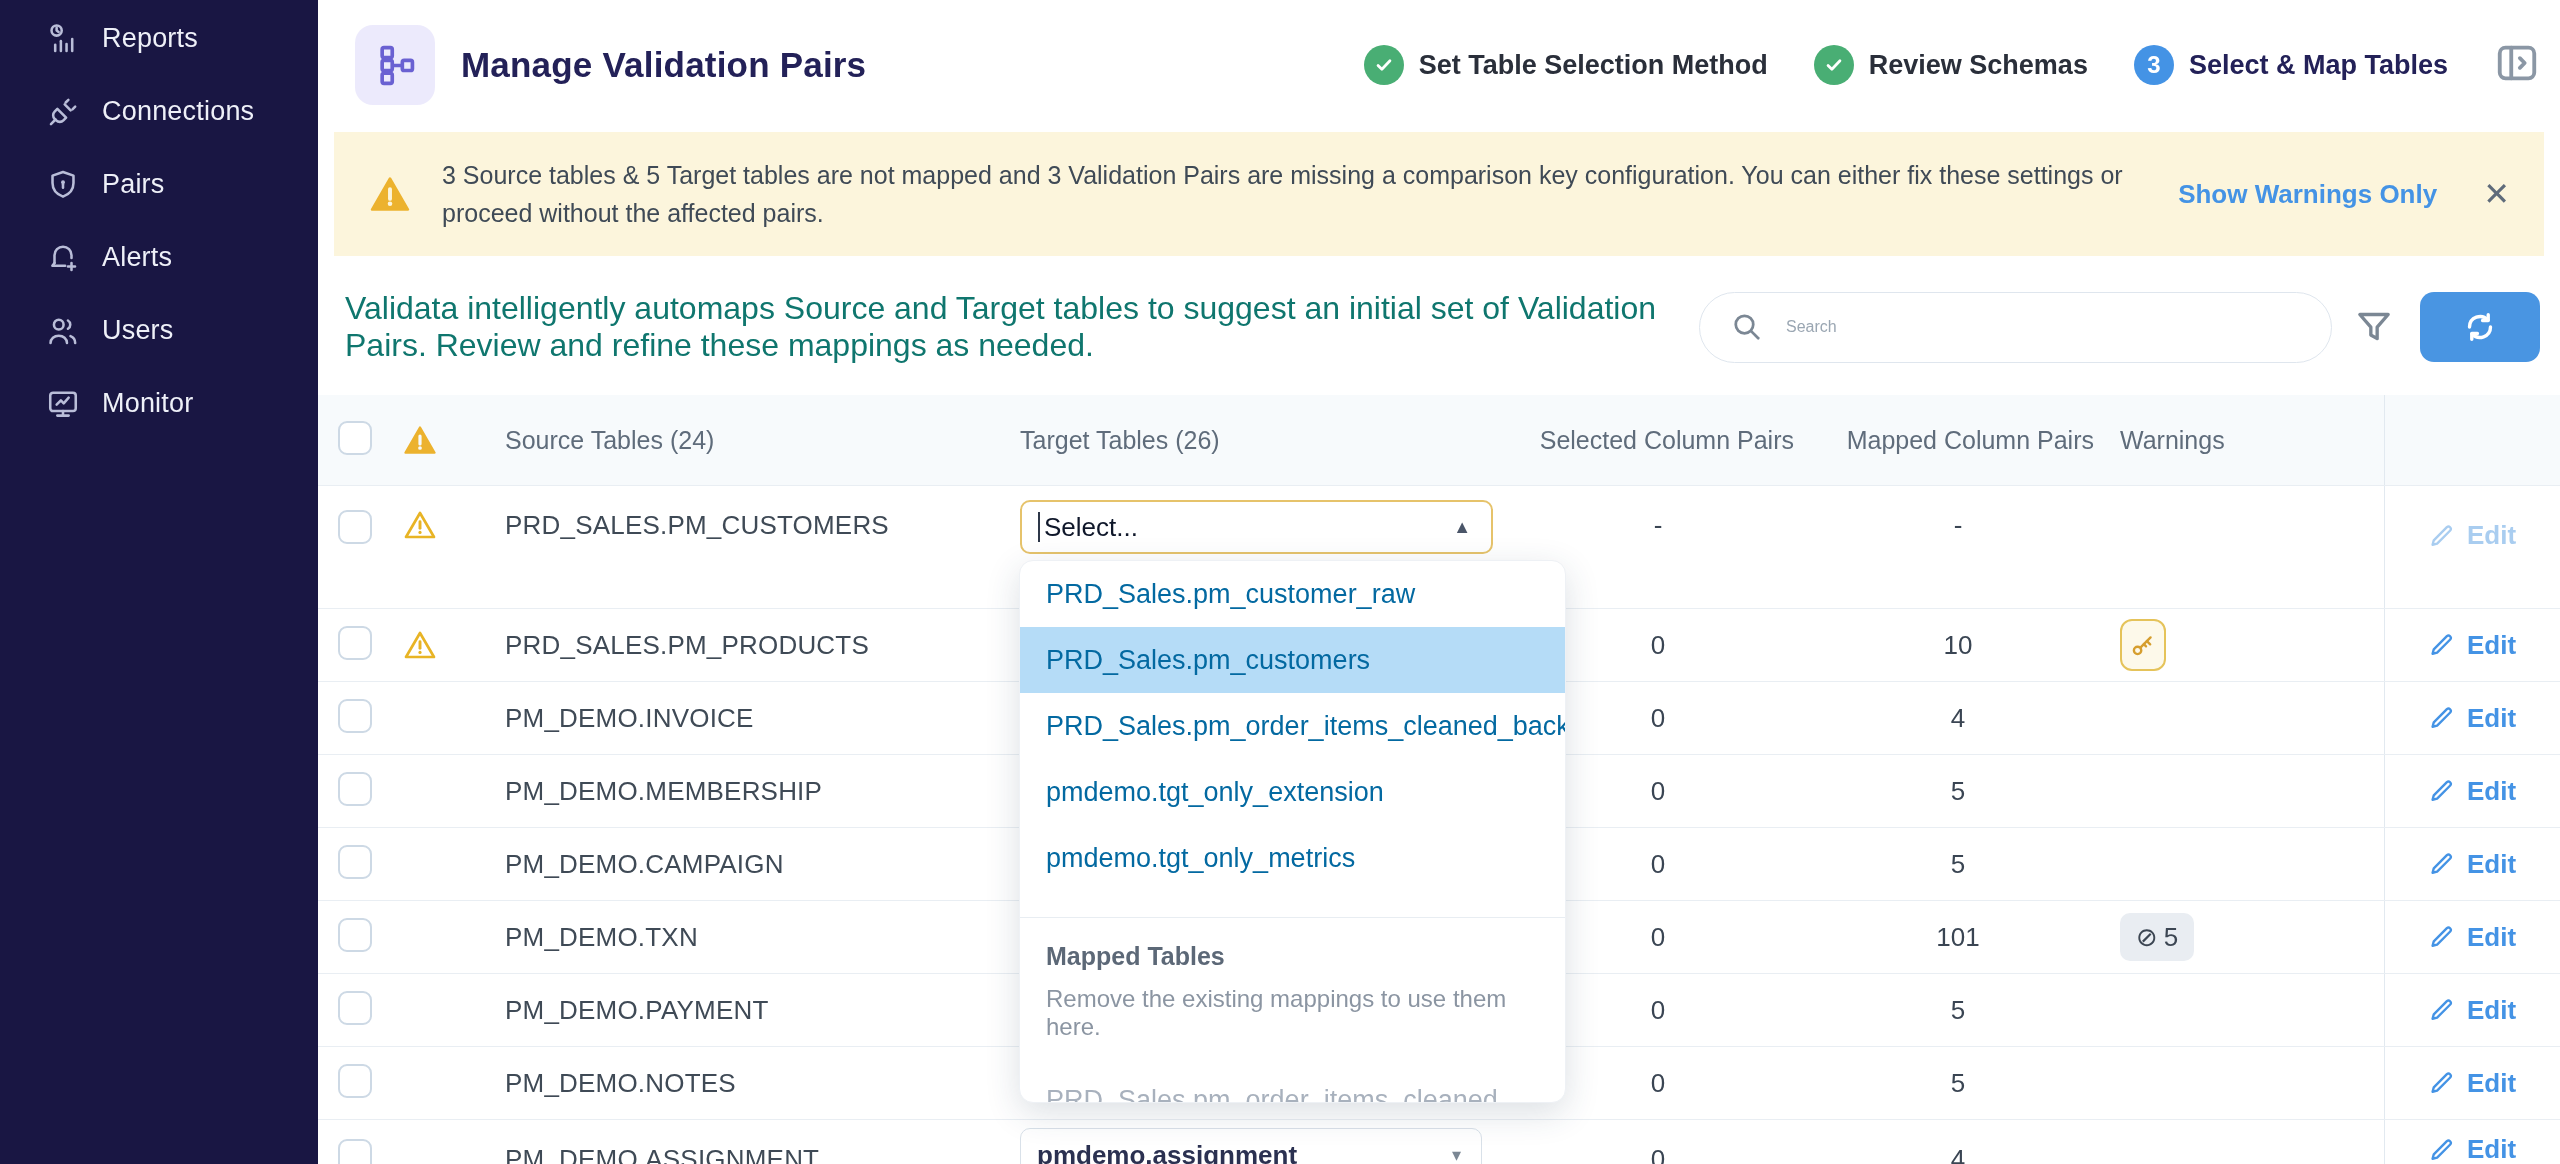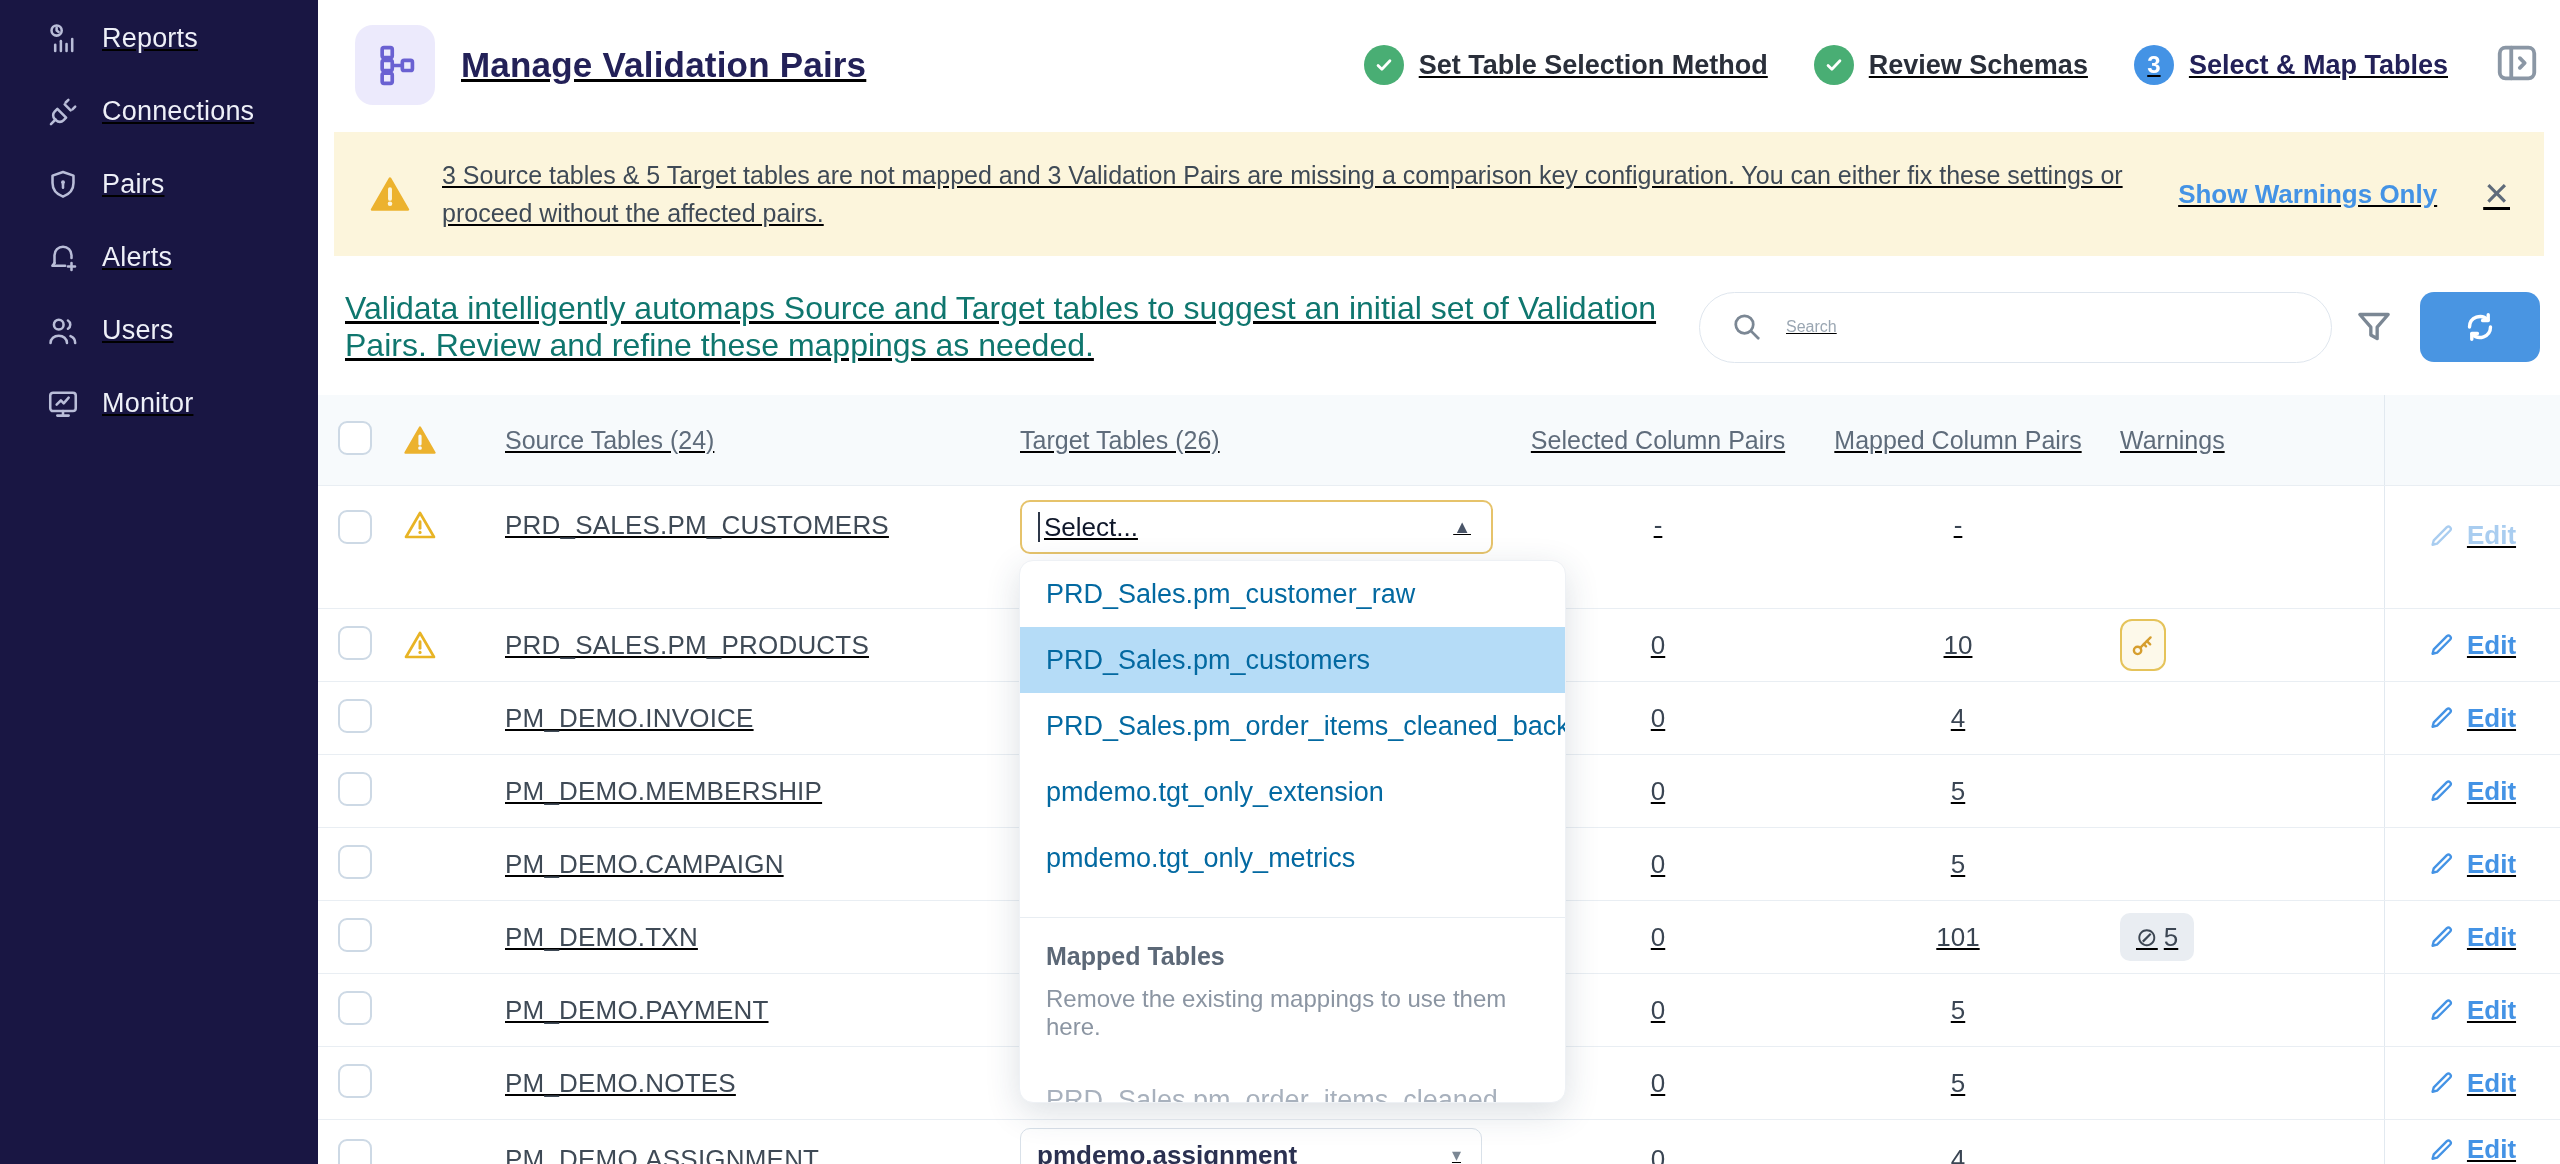--- a/index.html
+++ b/index.html
@@ -1,18 +1,18 @@
 <!DOCTYPE html>
 <html><head>
 <meta charset="utf-8">
 <style>
   * { margin:0; padding:0; box-sizing:border-box; }
   html,body { width:2560px; height:1164px; overflow:hidden; background:#fff;
     font-family:"Liberation Sans","DejaVu Sans",sans-serif; }
-  .app { display:flex; width:2192px; height:1164px;text-decoration:underline; }
+  .app { display:flex; width:2192px; height:1164px; }
 
   
   .sidebar { width:318px; height:100%; background:#191643; flex:none; padding-top:2px; }
   .side-item { height:73px; display:flex; align-items:center; padding-left:46px; cursor:pointer; }
   .side-item svg { width:34px; height:34px; stroke:#b9bdd8; fill:none; stroke-width:1.8;
     stroke-linecap:round; stroke-linejoin:round; flex:none; }
   .side-item .lbl { color:#eef0f8; font-size:27px; font-weight:500; margin-left:22px; letter-spacing:.2px; }
 
   
   .main { position:relative; width:2242px; height:100%; background:#fff; }
@@ -85,21 +85,21 @@
     justify-content:center; }
   .trow.tall .c-edit { align-items:flex-start; padding-top:34px; }
   .edit-btn { display:flex; align-items:center; gap:12px; color:#4493e5; font-size:26px;
     font-weight:700; cursor:pointer; }
   .edit-btn svg { width:26px; height:26px; stroke:#4493e5; fill:none; stroke-width:2.2;
     stroke-linecap:round; stroke-linejoin:round; }
   .edit-btn.disabled { color:#a9cdf0; cursor:default; }
   .edit-btn.disabled svg { stroke:#a9cdf0; }
   .th { font-size:25px; color:#5f6c7b; font-weight:500; }
   .th-src { padding-left:47px; } .th-tgt { padding-left:42px; }
-  .th-sel, .th-map { text-align:center; line-height:34px; padding:0 14px; }
+  .th-sel, .th-map { text-align:right; line-height:34px; padding:0 14px; }
   .th-warnings { padding-left:12px; }
   .th-edit { border-left:1px solid #e2e9f0; align-self:stretch; }
   .th-check { padding-left:20px; } .th-warn { display:flex; justify-content:center; }
 
   
   .select { width:473px; height:54px; border:1px solid #d9e1e9; border-radius:10px; background:#fff;
     display:flex; align-items:center; padding:0 20px 0 16px; cursor:pointer; }
   .select.open { border:2px solid #e6c36b; margin-top:14px; }
   .select .cursor { width:2px; height:30px; background:#2d3748; margin-right:4px; }
   .select .sel-text { font-size:26px; color:#0f172a; }

